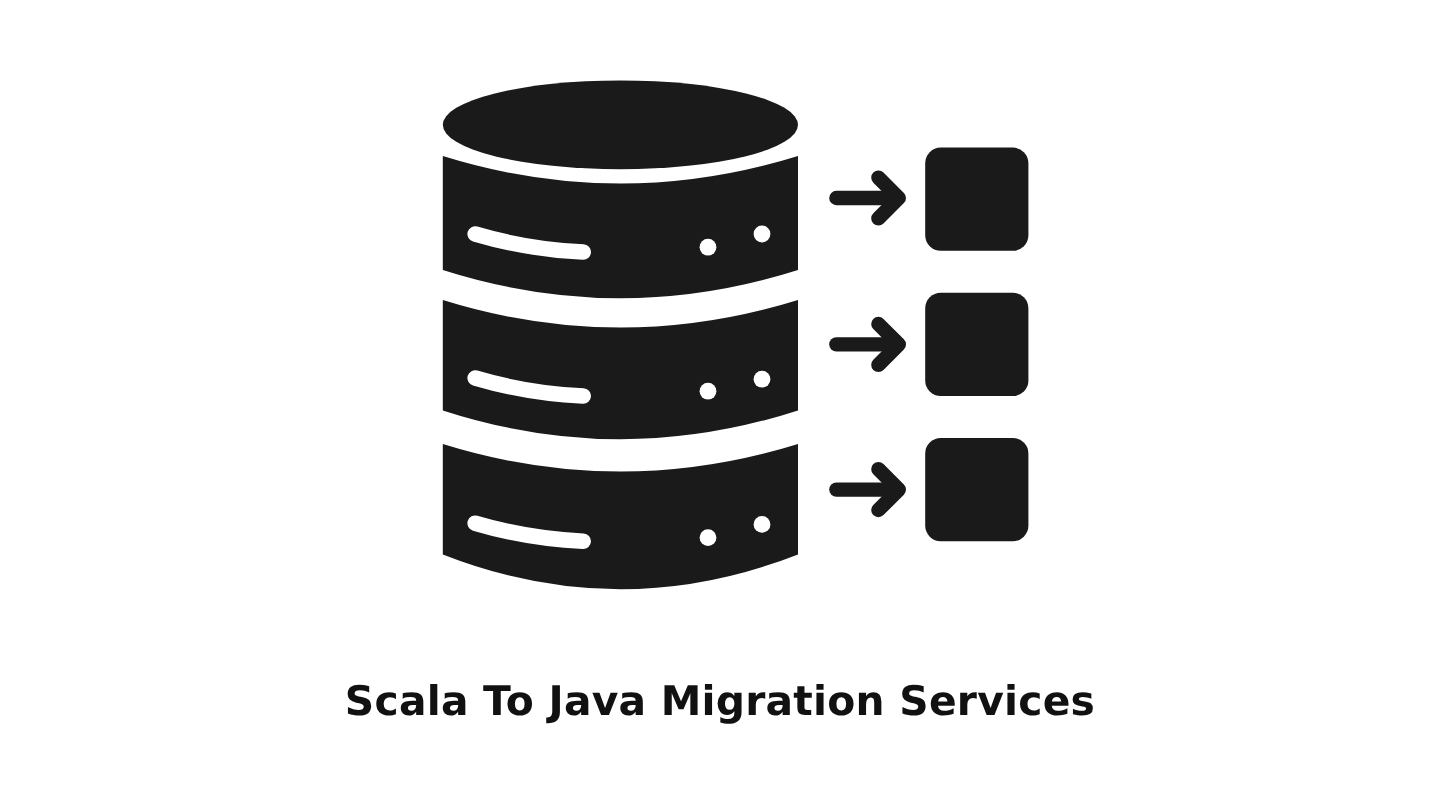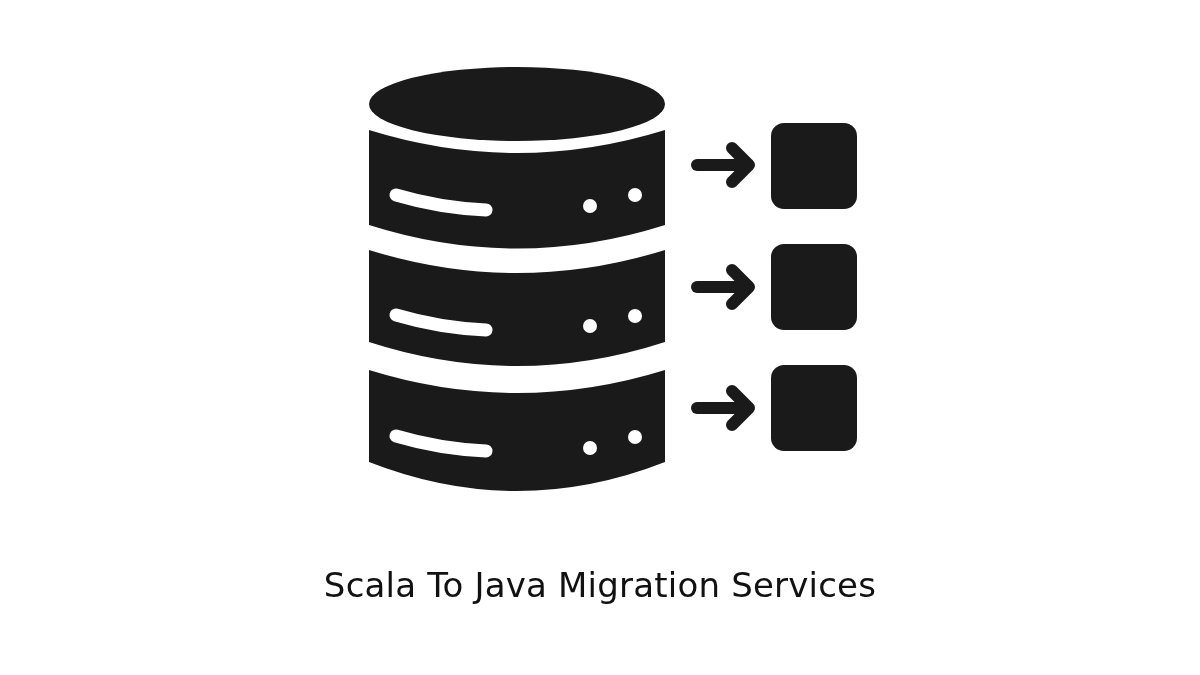--- a/index.html
+++ b/index.html
@@ -21,21 +21,21 @@
       width: 1200px;
       height: 540px;
     }
     .caption {
       position: absolute;
       left: 0;
       width: 1200px;
       top: 561px;
       text-align: center;
       font-size: 34px;
-      font-weight: normal;
+      font-weight: bold;
       letter-spacing: 0.2px;
       color: #111111;
       line-height: 48px;
     }
   </style>
 </head>
 <body>
 
 <div class="illustration">
   <svg width="1200" height="540" viewBox="0 0 1200 540" xmlns="http://www.w3.org/2000/svg">

